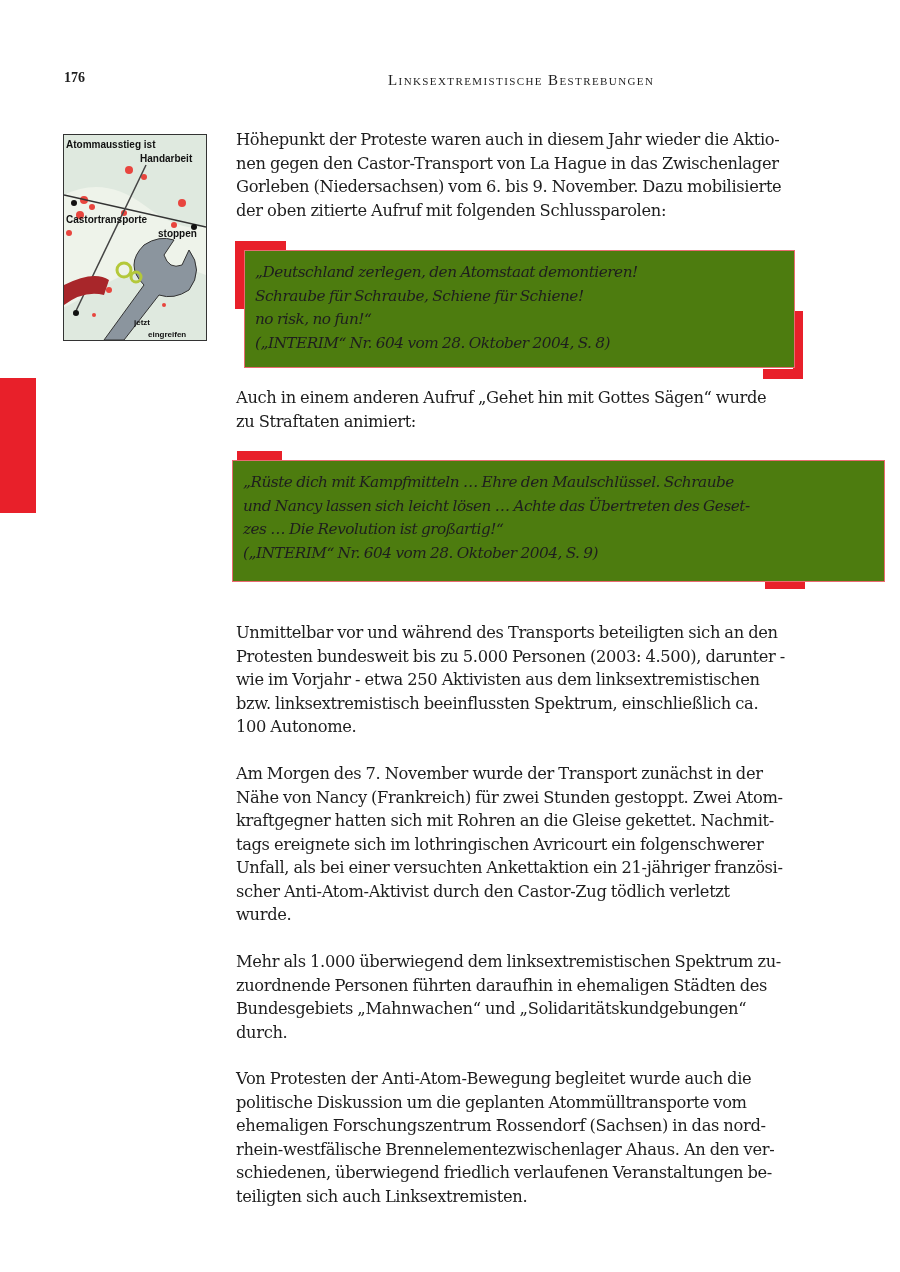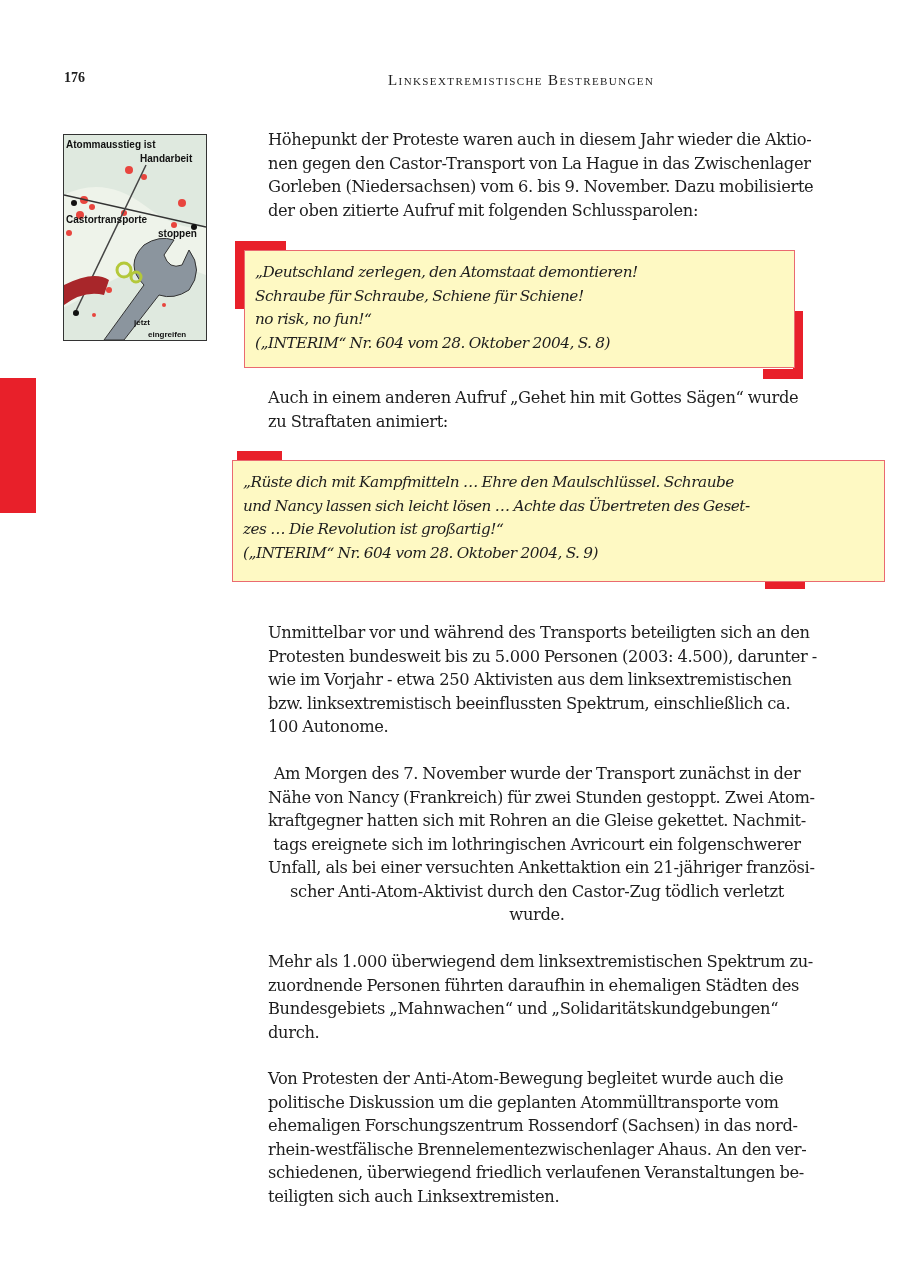--- a/index.html
+++ b/index.html
@@ -24,29 +24,29 @@
     .poster {
       position: absolute; left: 63px; top: 134px; width: 142px; height: 205px;
       border: 1px solid #333; overflow: hidden; background: #f0abfc;
     }
     .poster svg { display: block; }
     .text-block {
       position: absolute; left: 236px; width: 570px;
       font-family: "DejaVu Serif", serif; font-size: 16.3px; line-height: 23.5px;
       letter-spacing: -0.35px; word-spacing: -0.5px;
     }
-    .text-block .line { display: block; white-space: nowrap; margin-left: 32px; }
+    .text-block .line { display: block; white-space: nowrap; }
     .quote-corner-tl {
       position: absolute; border-top: 10px solid #e8202a; border-left: 10px solid #e8202a;
     }
     .quote-corner-br {
       position: absolute; border-bottom: 10px solid #e8202a; border-right: 10px solid #e8202a;
     }
     .quote-box {
-      position: absolute; background: #fef9c3; border: 1px solid #ea6a70;
+      position: absolute; background: #4d7c0f; border: 1px solid #ea6a70;
       box-sizing: border-box;
     }
     .quote-text {
       position: absolute; left: 10px; top: 10px;
       font-family: "DejaVu Serif", serif; font-style: italic; font-size: 15.3px;
       line-height: 23.5px; letter-spacing: -0.5px; word-spacing: -0.5px;
     }
     .quote-text .line { display: block; white-space: nowrap; }
   </style>
 </head>
@@ -128,21 +128,21 @@
 </div>
 
 <div class="text-block" style="top:621px;">
   <span class="line">Unmittelbar vor und während des Transports beteiligten sich an den</span>
   <span class="line">Protesten bundesweit bis zu 5.000 Personen (2003: 4.500), darunter -</span>
   <span class="line">wie im Vorjahr - etwa 250 Aktivisten aus dem linksextremistischen</span>
   <span class="line">bzw. linksextremistisch beeinflussten Spektrum, einschließlich ca.</span>
   <span class="line">100 Autonome.</span>
 </div>
 
-<div class="text-block" style="top:762px;text-align:center;">
+<div class="text-block" style="top:762px;">
   <span class="line">Am Morgen des 7. November wurde der Transport zunächst in der</span>
   <span class="line">Nähe von Nancy (Frankreich) für zwei Stunden gestoppt. Zwei Atom-</span>
   <span class="line">kraftgegner hatten sich mit Rohren an die Gleise gekettet. Nachmit-</span>
   <span class="line">tags ereignete sich im lothringischen Avricourt ein folgenschwerer</span>
   <span class="line">Unfall, als bei einer versuchten Ankettaktion ein 21-jähriger französi-</span>
   <span class="line">scher Anti-Atom-Aktivist durch den Castor-Zug tödlich verletzt</span>
   <span class="line">wurde.</span>
 </div>
 
 <div class="text-block" style="top:950px;">

